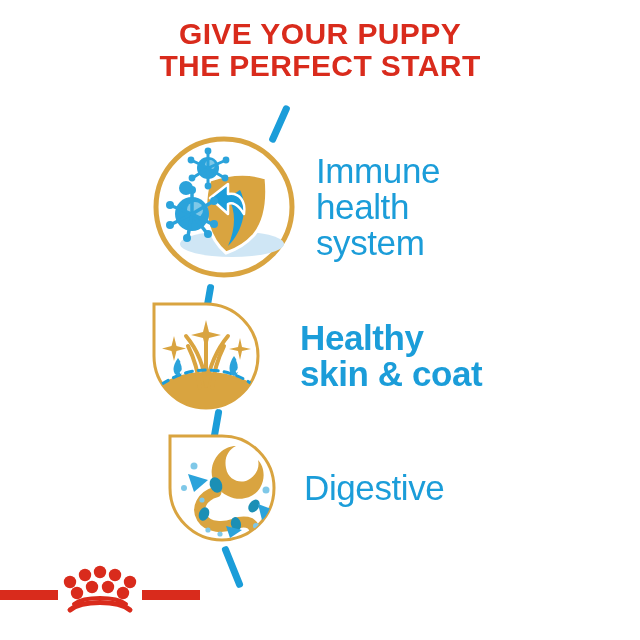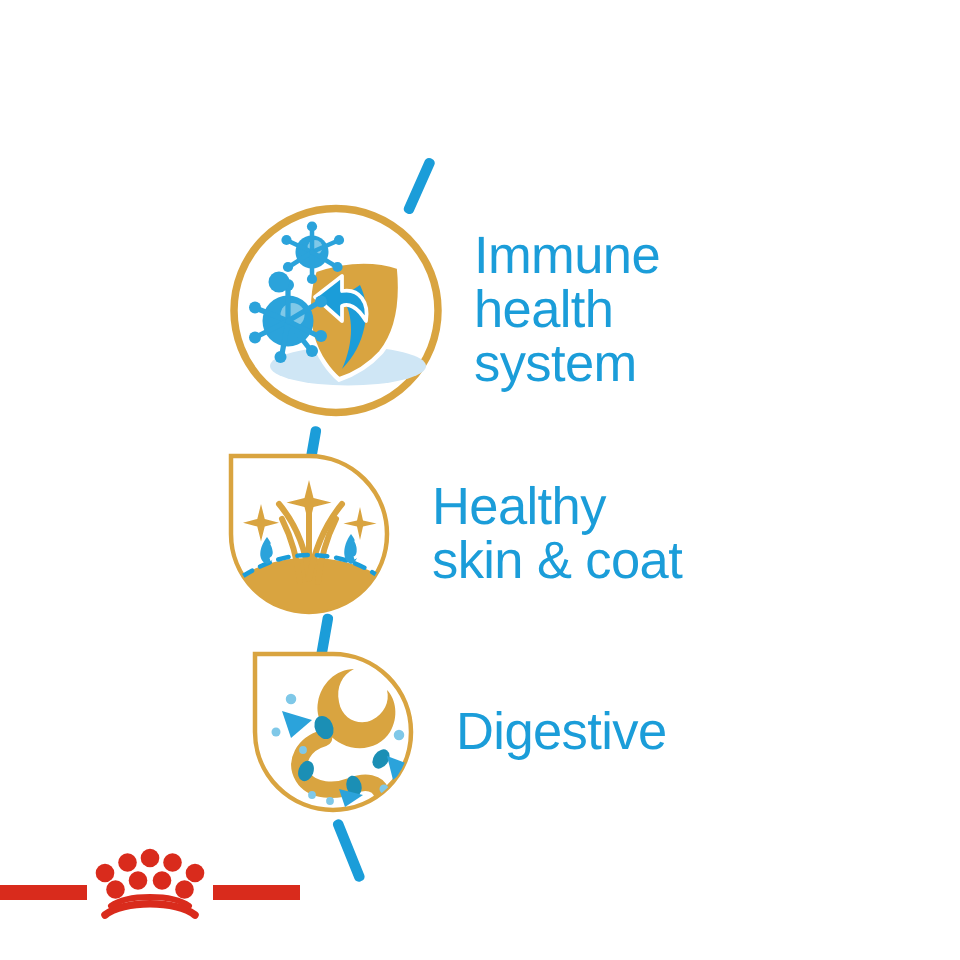--- a/index.html
+++ b/index.html
@@ -39,40 +39,42 @@
 
   .label{
     color:#1B9DD9;
     font-size:35px;
     line-height:36px;
     font-weight:500;
     letter-spacing:-0.4px;
     margin-left:16px;
     font-family:"Liberation Sans", sans-serif;
   }
-  .row-2 .label{margin-left:22px;}
+  .row-2 .label{margin-left:34px;font-weight:bold;}
   .row-3 .label{margin-left:22px;text-align:center;}
   .label .ln{display:block;white-space:nowrap;}
 
   
   .dash{position:absolute;background:#1B9DD9;border-radius:3px;}
   .dash-top{left:276px;top:104px;width:7px;height:40px;transform:rotate(24deg);}
   .dash-mid1{left:205px;top:284px;width:7px;height:30px;transform:rotate(10deg);}
   .dash-mid2{left:213px;top:409px;width:7px;height:30px;transform:rotate(10deg);}
   .dash-bot{left:229px;top:545px;width:7px;height:44px;transform:rotate(-22deg);}
 
   
   .logo{position:absolute;left:0;bottom:22px;width:200px;height:58px;}
 </style>
 </head>
 <body>
 
 <div class="stage">
 
   <div class="title">
+    <span class="ln">GIVE YOUR PUPPY</span>
+    <span class="ln">THE PERFECT START</span>
   </div>
 
   <div class="dash dash-top"></div>
   <div class="dash dash-mid1"></div>
   <div class="dash dash-mid2"></div>
   <div class="dash dash-bot"></div>
 
   <div class="benefits">
 
     <div class="row row-1">

